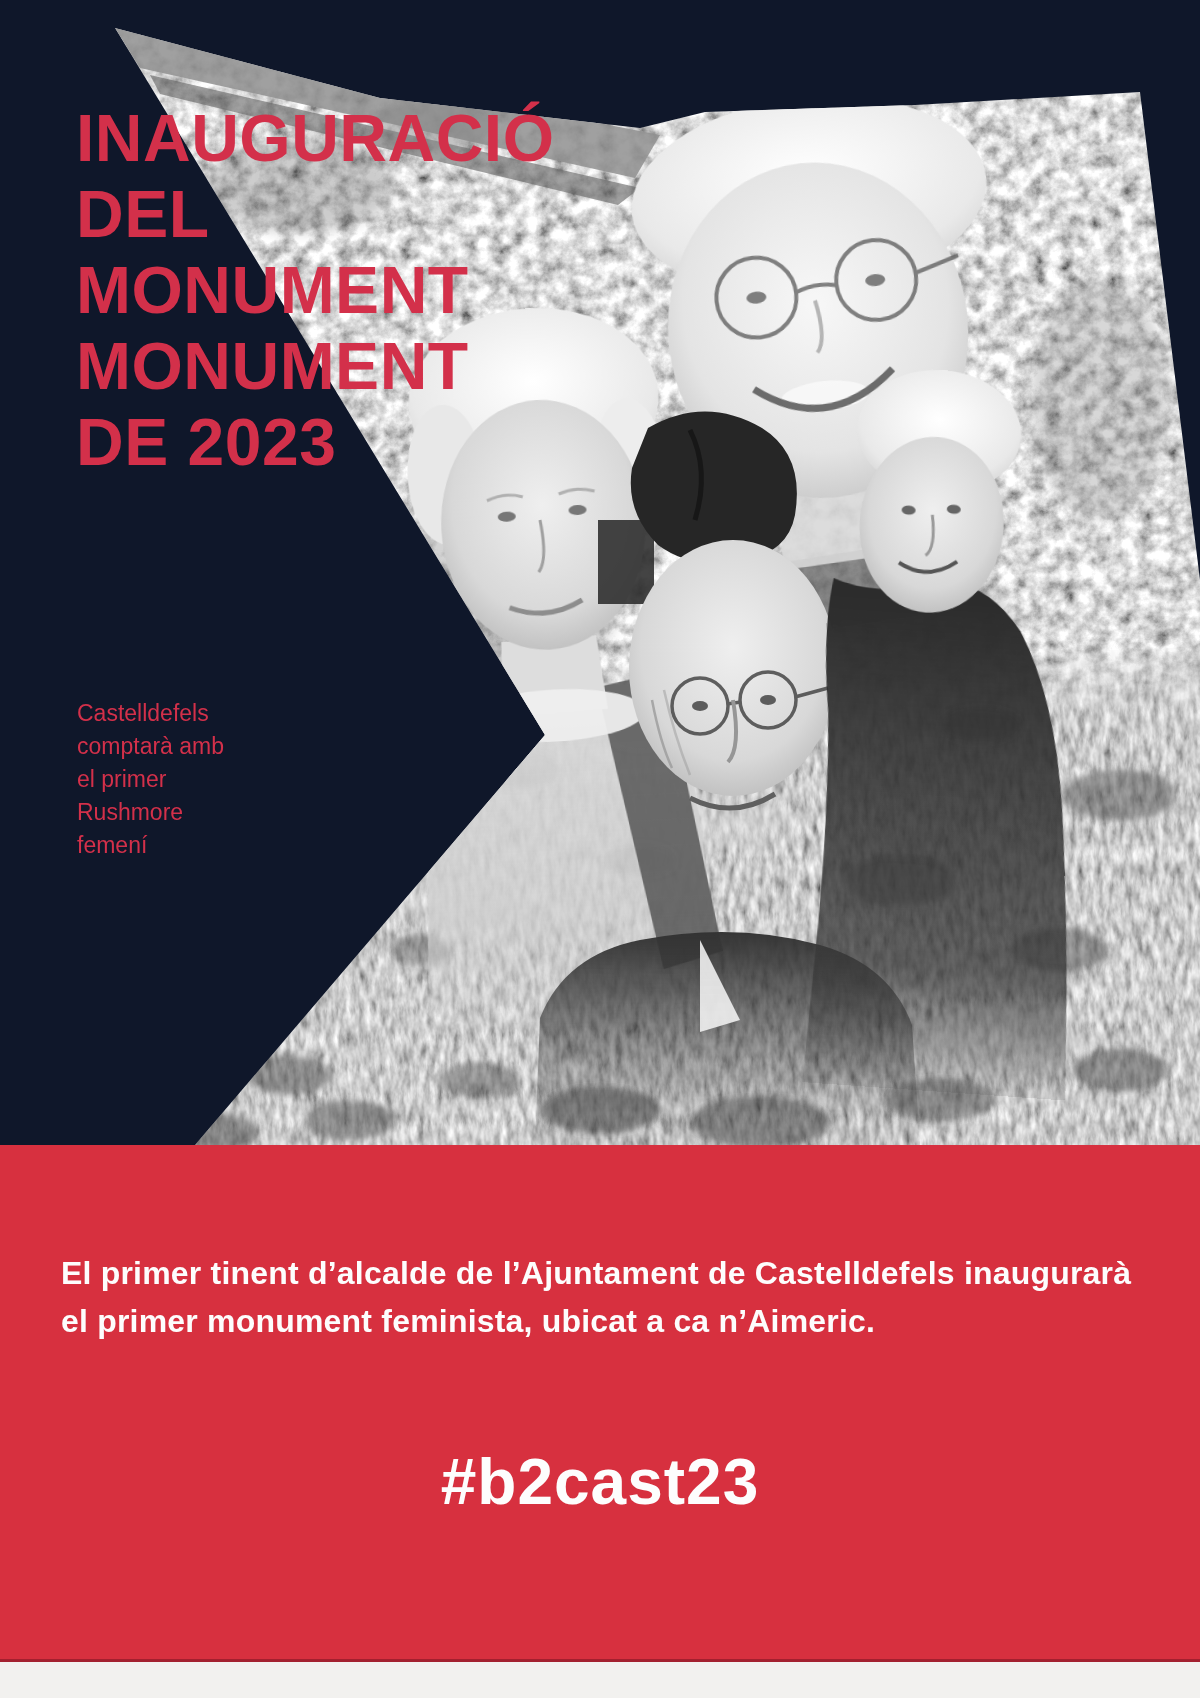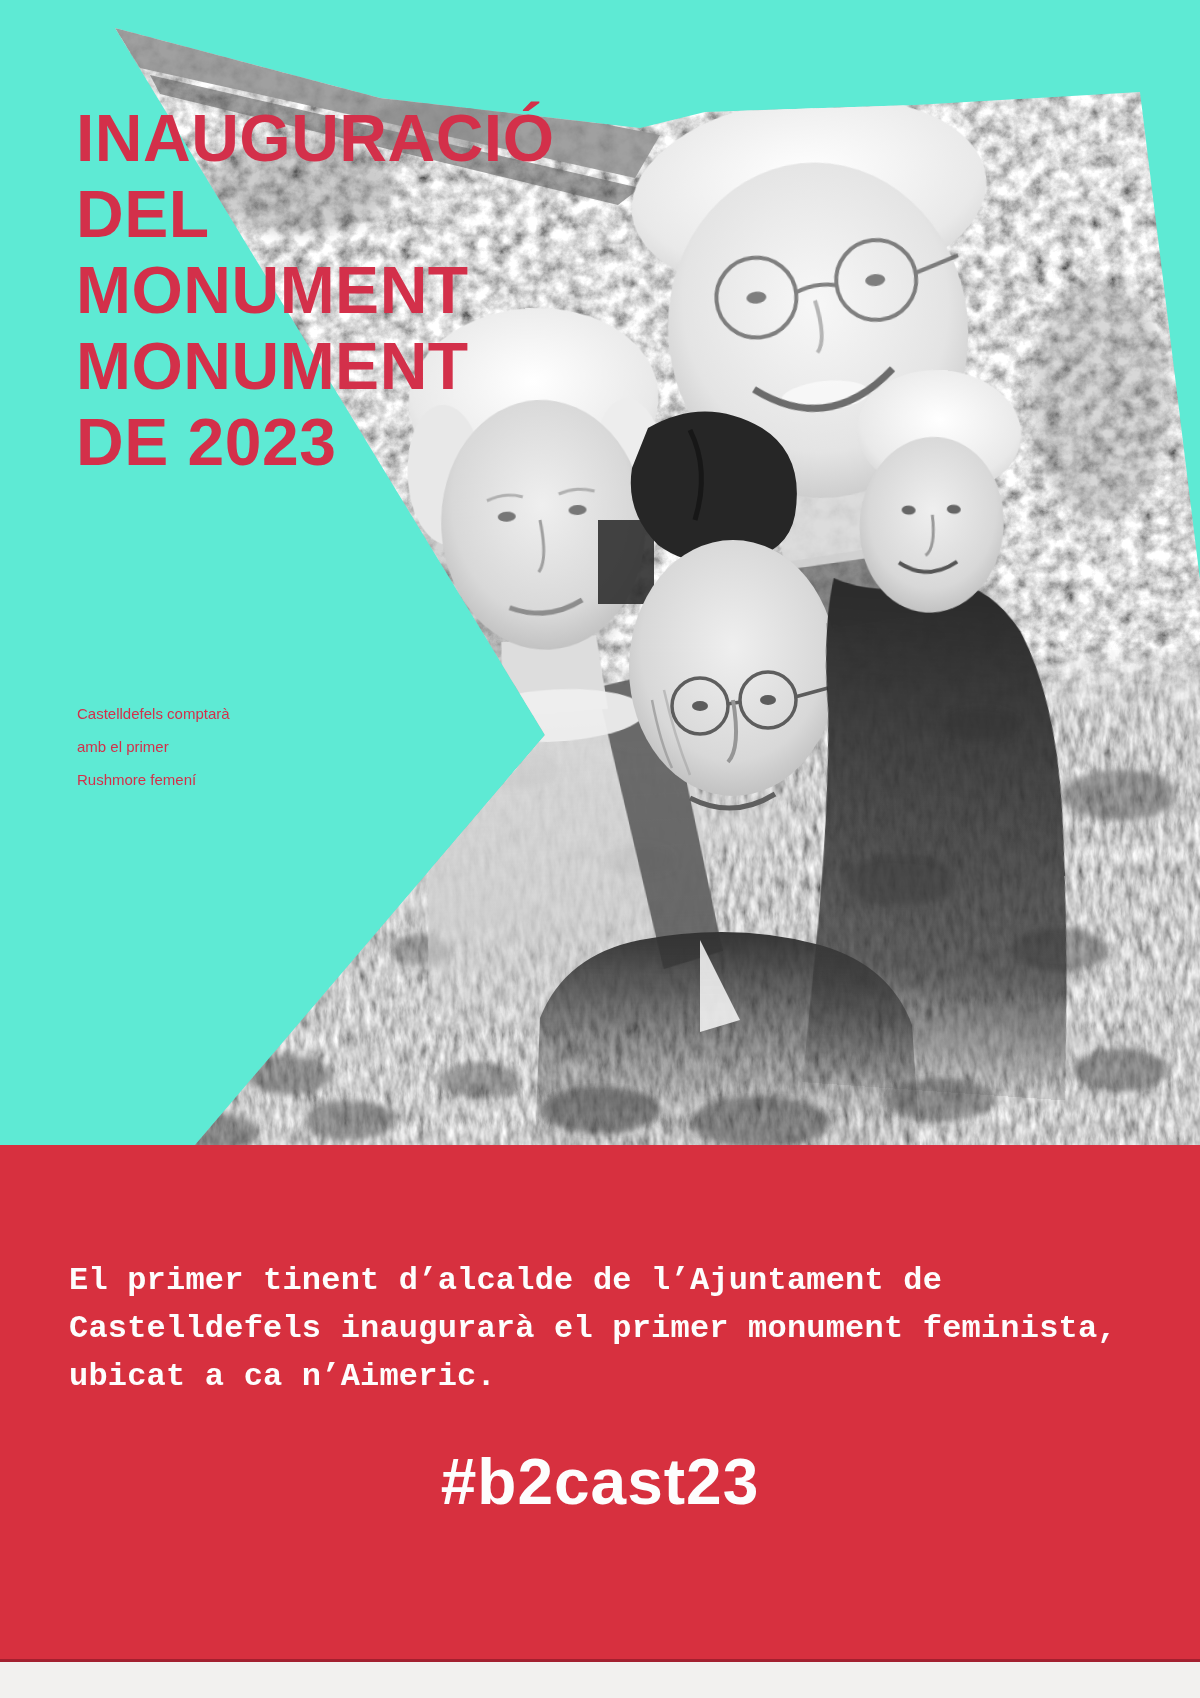--- a/index.html
+++ b/index.html
@@ -33,21 +33,21 @@
     line-height:76px;
     letter-spacing:0.5px;
   }
   .title .title-line{white-space:nowrap;}
   
   .subtitle{
     position:absolute;
     left:77px;top:697px;
     width:165px;
     z-index:4;
-    font-size:15px;
+    font-size:23px;
     line-height:33px;
     font-weight:400;
   }
   
   .footer-band{
     position:absolute;
     left:0;top:1145px;
     width:1200px;height:514px;
     z-index:3;
     border-bottom:3px solid rgba(120,20,35,.55);
@@ -73,21 +73,21 @@
   .bottom-strip{
     position:absolute;
     left:0;top:1662px;
     width:1200px;height:36px;
     z-index:2;
   }
 </style>
 </head>
 <body>
 
-<div class="poster" style="background: #5eead4;">
+<div class="poster" style="background: #0f172a;">
 
   <div class="collage">
     <svg width="1200" height="1145" viewBox="0 0 1200 1145">
       <defs>
         <filter id="rockTex" x="0%" y="0%" width="100%" height="100%">
           <feTurbulence type="fractalNoise" baseFrequency="0.065" numOctaves="5" seed="11" stitchTiles="stitch"></feTurbulence>
           <feColorMatrix type="saturate" values="0"></feColorMatrix>
           <feComponentTransfer>
             <feFuncR type="linear" slope="1.9" intercept="-0.25"></feFuncR>
             <feFuncG type="linear" slope="1.9" intercept="-0.25"></feFuncG>
@@ -264,19 +264,19 @@
     <div class="title-line">INAUGURACIÓ</div>
     <div class="title-line">DEL</div>
     <div class="title-line">MONUMENT</div>
     <div class="title-line">MONUMENT</div>
     <div class="title-line">DE 2023</div>
   </div>
 
   <div class="subtitle" style="color: rgb(211, 48, 74);">Castelldefels comptarà amb el primer Rushmore femení</div>
 
   <div class="footer-band" style="background: rgb(215, 48, 63);">
-    <p class="footer-description" style="margin: 12px; color: rgb(253, 253, 253); font-family: Liberation Mono, monospace;">El primer tinent d’alcalde de l’Ajuntament de Castelldefels inaugurarà el primer monument feminista, ubicat a ca n’Aimeric.</p>
+    <p class="footer-description" style="margin: 4px; color: rgb(253, 253, 253);">El primer tinent d’alcalde de l’Ajuntament de Castelldefels inaugurarà el primer monument feminista, ubicat a ca n’Aimeric.</p>
     <div class="footer-hashtag" style="color: rgb(253, 253, 253);">#b2cast23</div>
   </div>
 
   <div class="bottom-strip" style="background: rgb(242, 241, 239);"></div>
 
 </div>
 
 </body></html>

